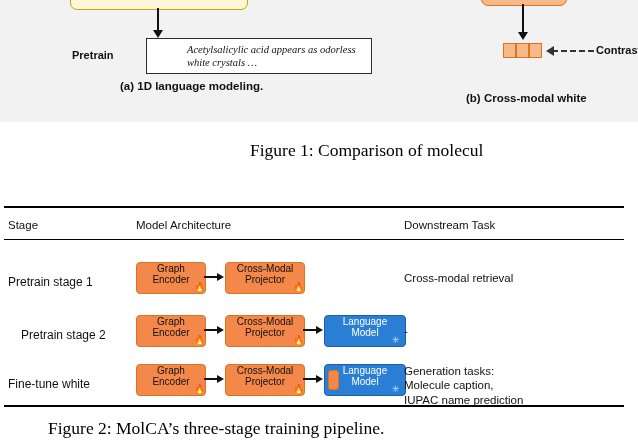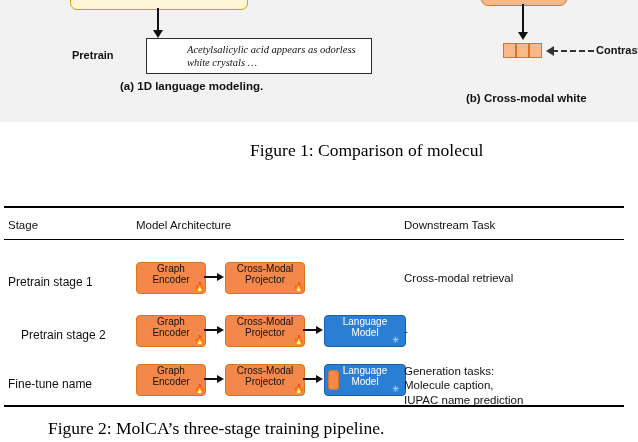--- a/index.html
+++ b/index.html
@@ -138,21 +138,21 @@
   <div class="conn" style="left:303px;top:129px;width:14px;"></div>
   <div class="arrowhead-right" style="left:316px;top:125.5px;"></div>
 
   <div class="mod blue" style="left:324px;top:115px;width:80px;height:30px;">
     <span>Language<br>Model</span>
   </div>
   <div class="snow" style="left:392px;top:136px;">✳</div>
 
   <div class="celltext" style="left:404px;top:124px;">-</div>
 
-  <div class="rowlabel" style="left:8px;top:177px;">Fine-tune name</div>
+  <div class="rowlabel" style="left:8px;top:177px;">Fine-tune white</div>
 
   <div class="mod orange" style="left:136px;top:164px;width:68px;height:30px;">
     <span>Graph<br>Encoder</span>
   </div>
   <div class="flame" style="left:194px;top:185px;">🔥</div>
 
   <div class="conn" style="left:204px;top:178px;width:14px;"></div>
   <div class="arrowhead-right" style="left:217px;top:174.5px;"></div>
 
   <div class="mod orange" style="left:225px;top:164px;width:78px;height:30px;">

